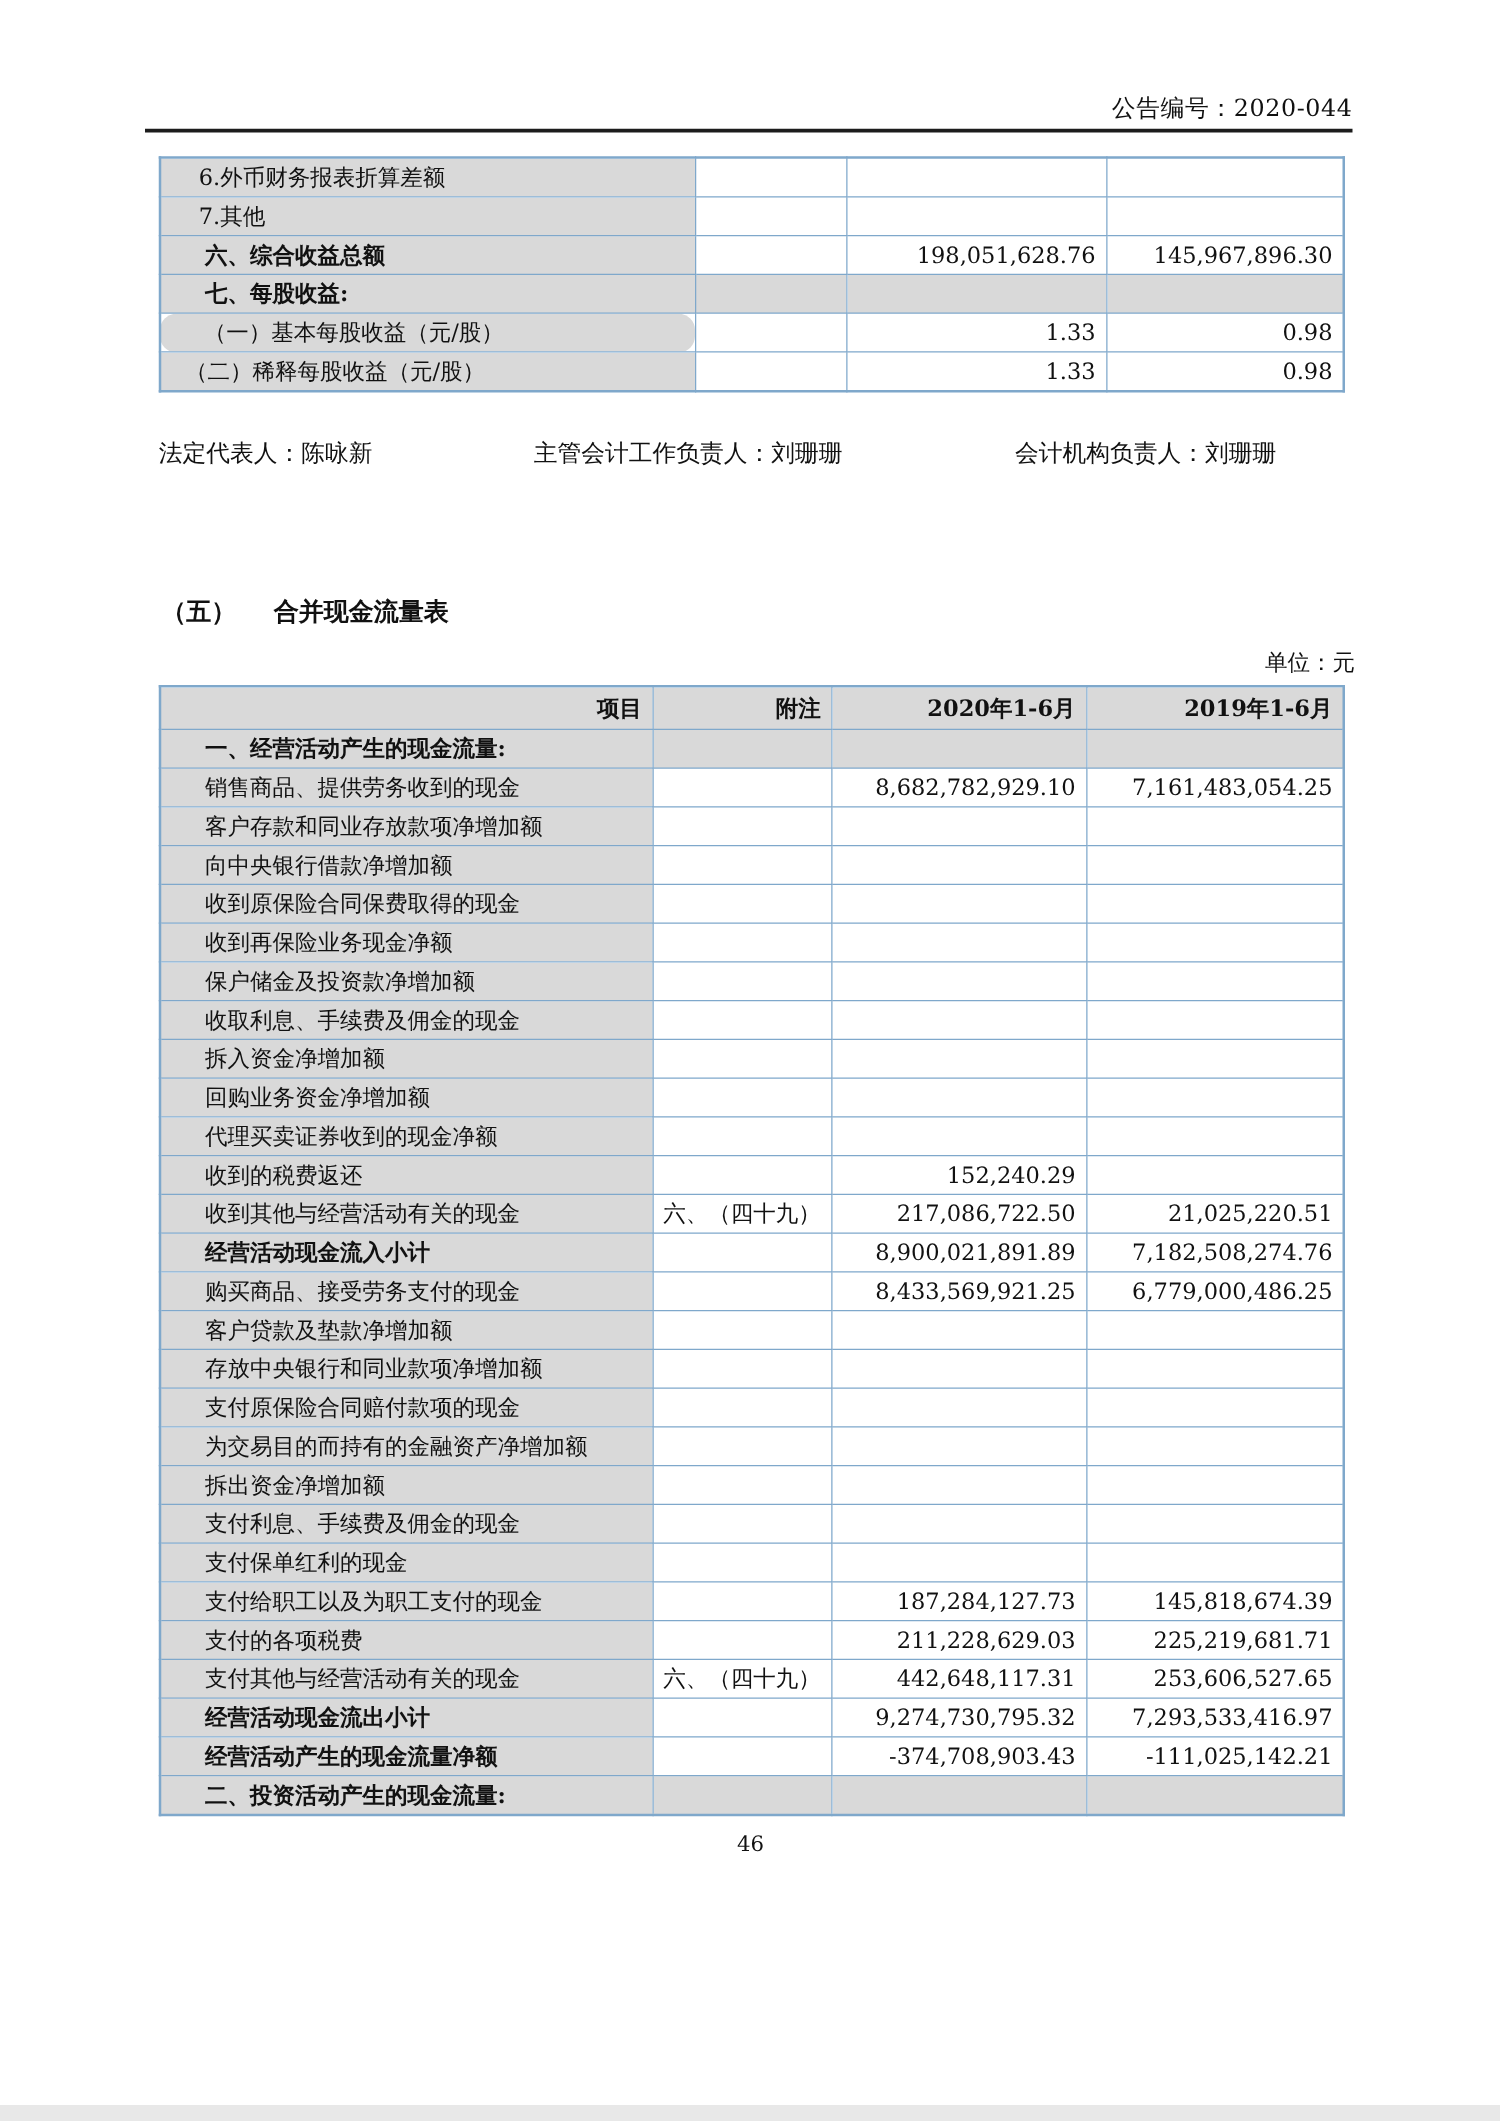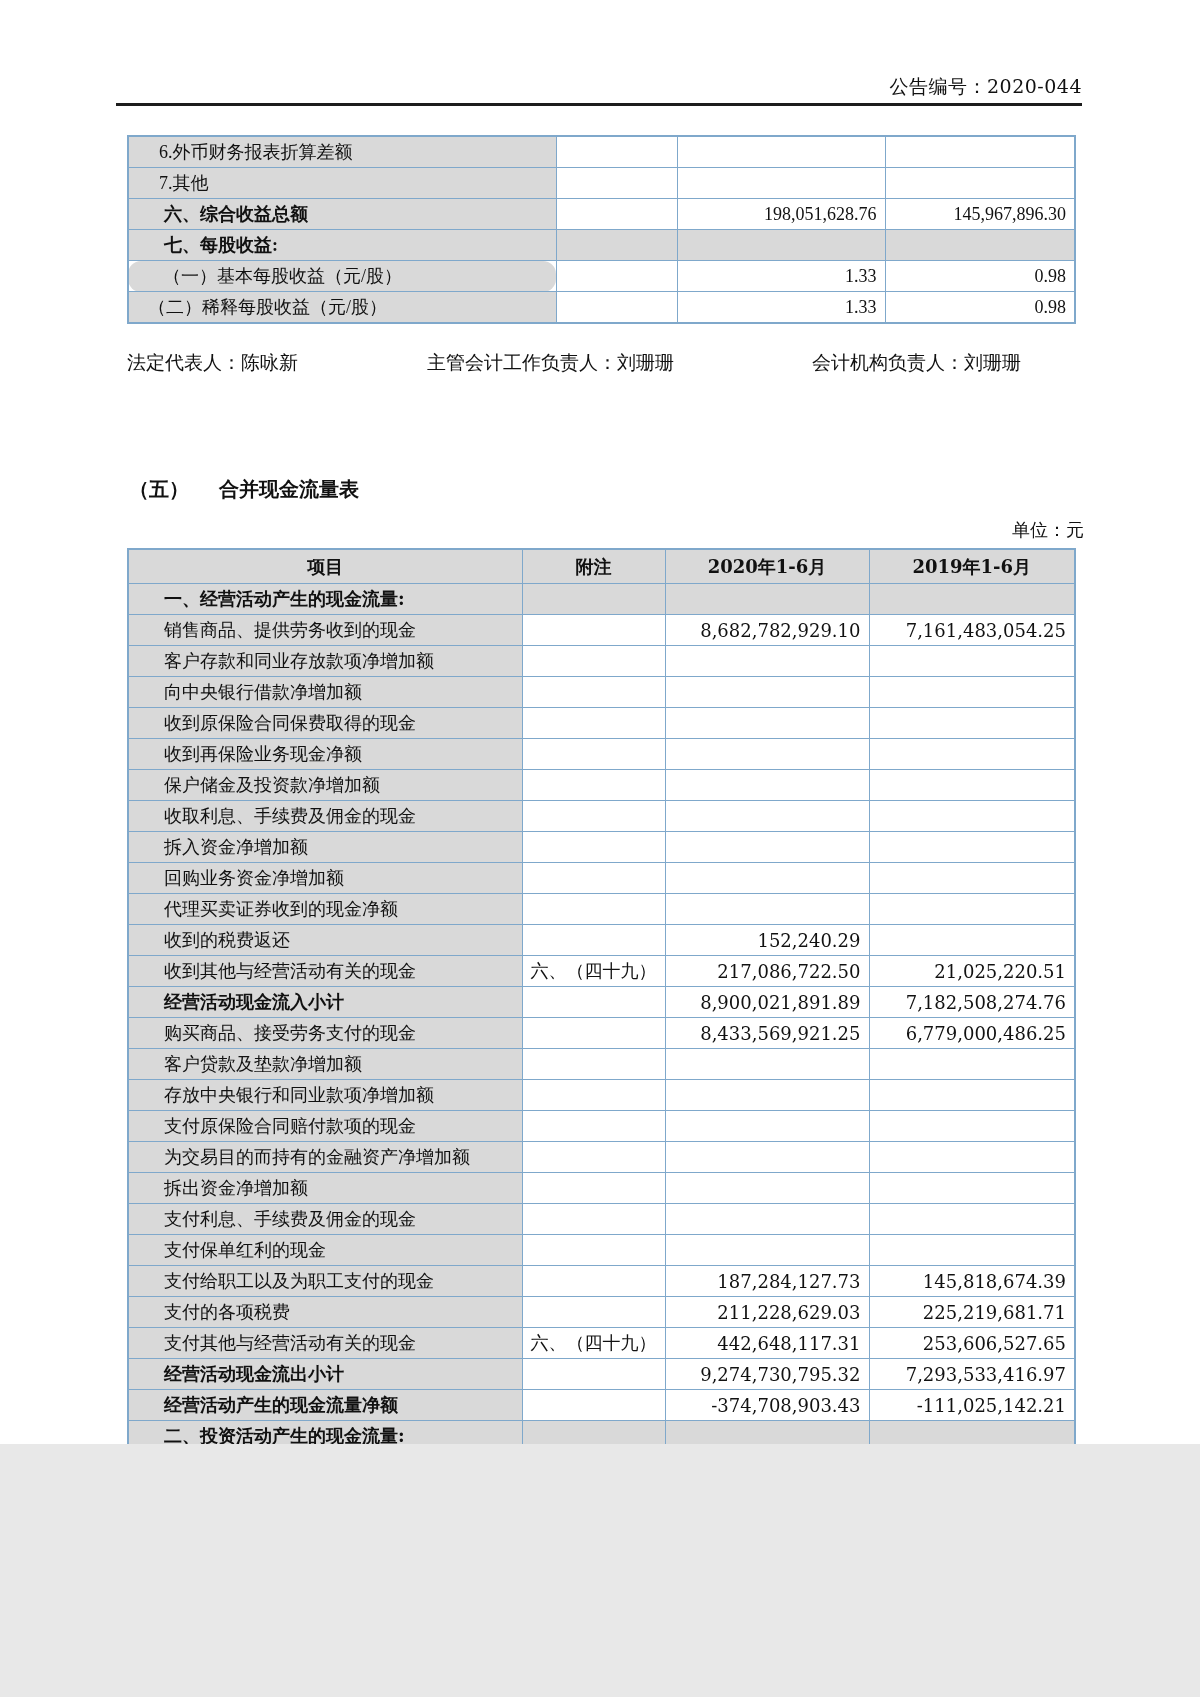--- a/index.html
+++ b/index.html
@@ -1,47 +1,47 @@
 <!DOCTYPE html>
 <html><head>
 <meta charset="utf-8">
 <style>
   html,body{margin:0;padding:0;background:#e8e8e8;}
   .page{
     position:relative;
-    width:1200px;height:1444px;
+    width:1200px;height:1684px;
     margin:0 auto;
     background:#ffffff;
     font-family:"DejaVu Serif","Liberation Serif",serif;
     color:#111;
     overflow:hidden;
   }
   .ann-no{position:absolute;top:74px;left:116px;width:966px;text-align:right;font-size:19px;letter-spacing:.5px;}
   .rule{position:absolute;top:103px;left:116px;width:966px;height:0;border-top:3px solid #1c1c1c;}
 
   table.tbl{position:absolute;border-collapse:collapse;table-layout:fixed;border:2px solid #7fa8cb;}
   .tbl th,.tbl td{
     border:1px solid #7fa8cb;
     font-size:18px;
     padding:0 8px;
     height:30px;
     overflow:hidden;
     white-space:nowrap;
     font-weight:normal;
   }
-  .tbl th{background:#d9d9d9;text-align:center;font-weight:bold;height:33px;}
+  .tbl th{background:#d9d9d9;text-align:right;font-weight:bold;height:33px;}
   .tbl td.lbl{background:#d9d9d9;text-align:left;padding-left:35px;}
   .tbl td.note{text-align:center;}
   .tbl td.num{text-align:right;}
   .tbl tr.section td{background:#d9d9d9;}
   .tbl tr.section td.lbl{font-weight:bold;}
   .tbl tr.total td.lbl{font-weight:bold;}
   .tbl tr.subtotal td.lbl{font-weight:bold;text-align:left;}
 
-  table.top{left:127px;top:135px;width:947px;font-family:Liberation Serif, serif;}
+  table.top{left:127px;top:125px;width:947px;}
   table.main{left:127px;top:548px;width:947px;}
 
   .sign{position:absolute;top:350px;left:127px;width:947px;height:28px;font-size:19px;}
   .sign span{position:absolute;top:0;}
   .sign .s1{left:0;}
   .sign .s2{left:300px;}
   .sign .s3{left:685px;}
 
   .sec-title{position:absolute;top:476px;left:129px;font-size:20px;font-weight:bold;}
   .sec-title .st{margin-left:30px;}

